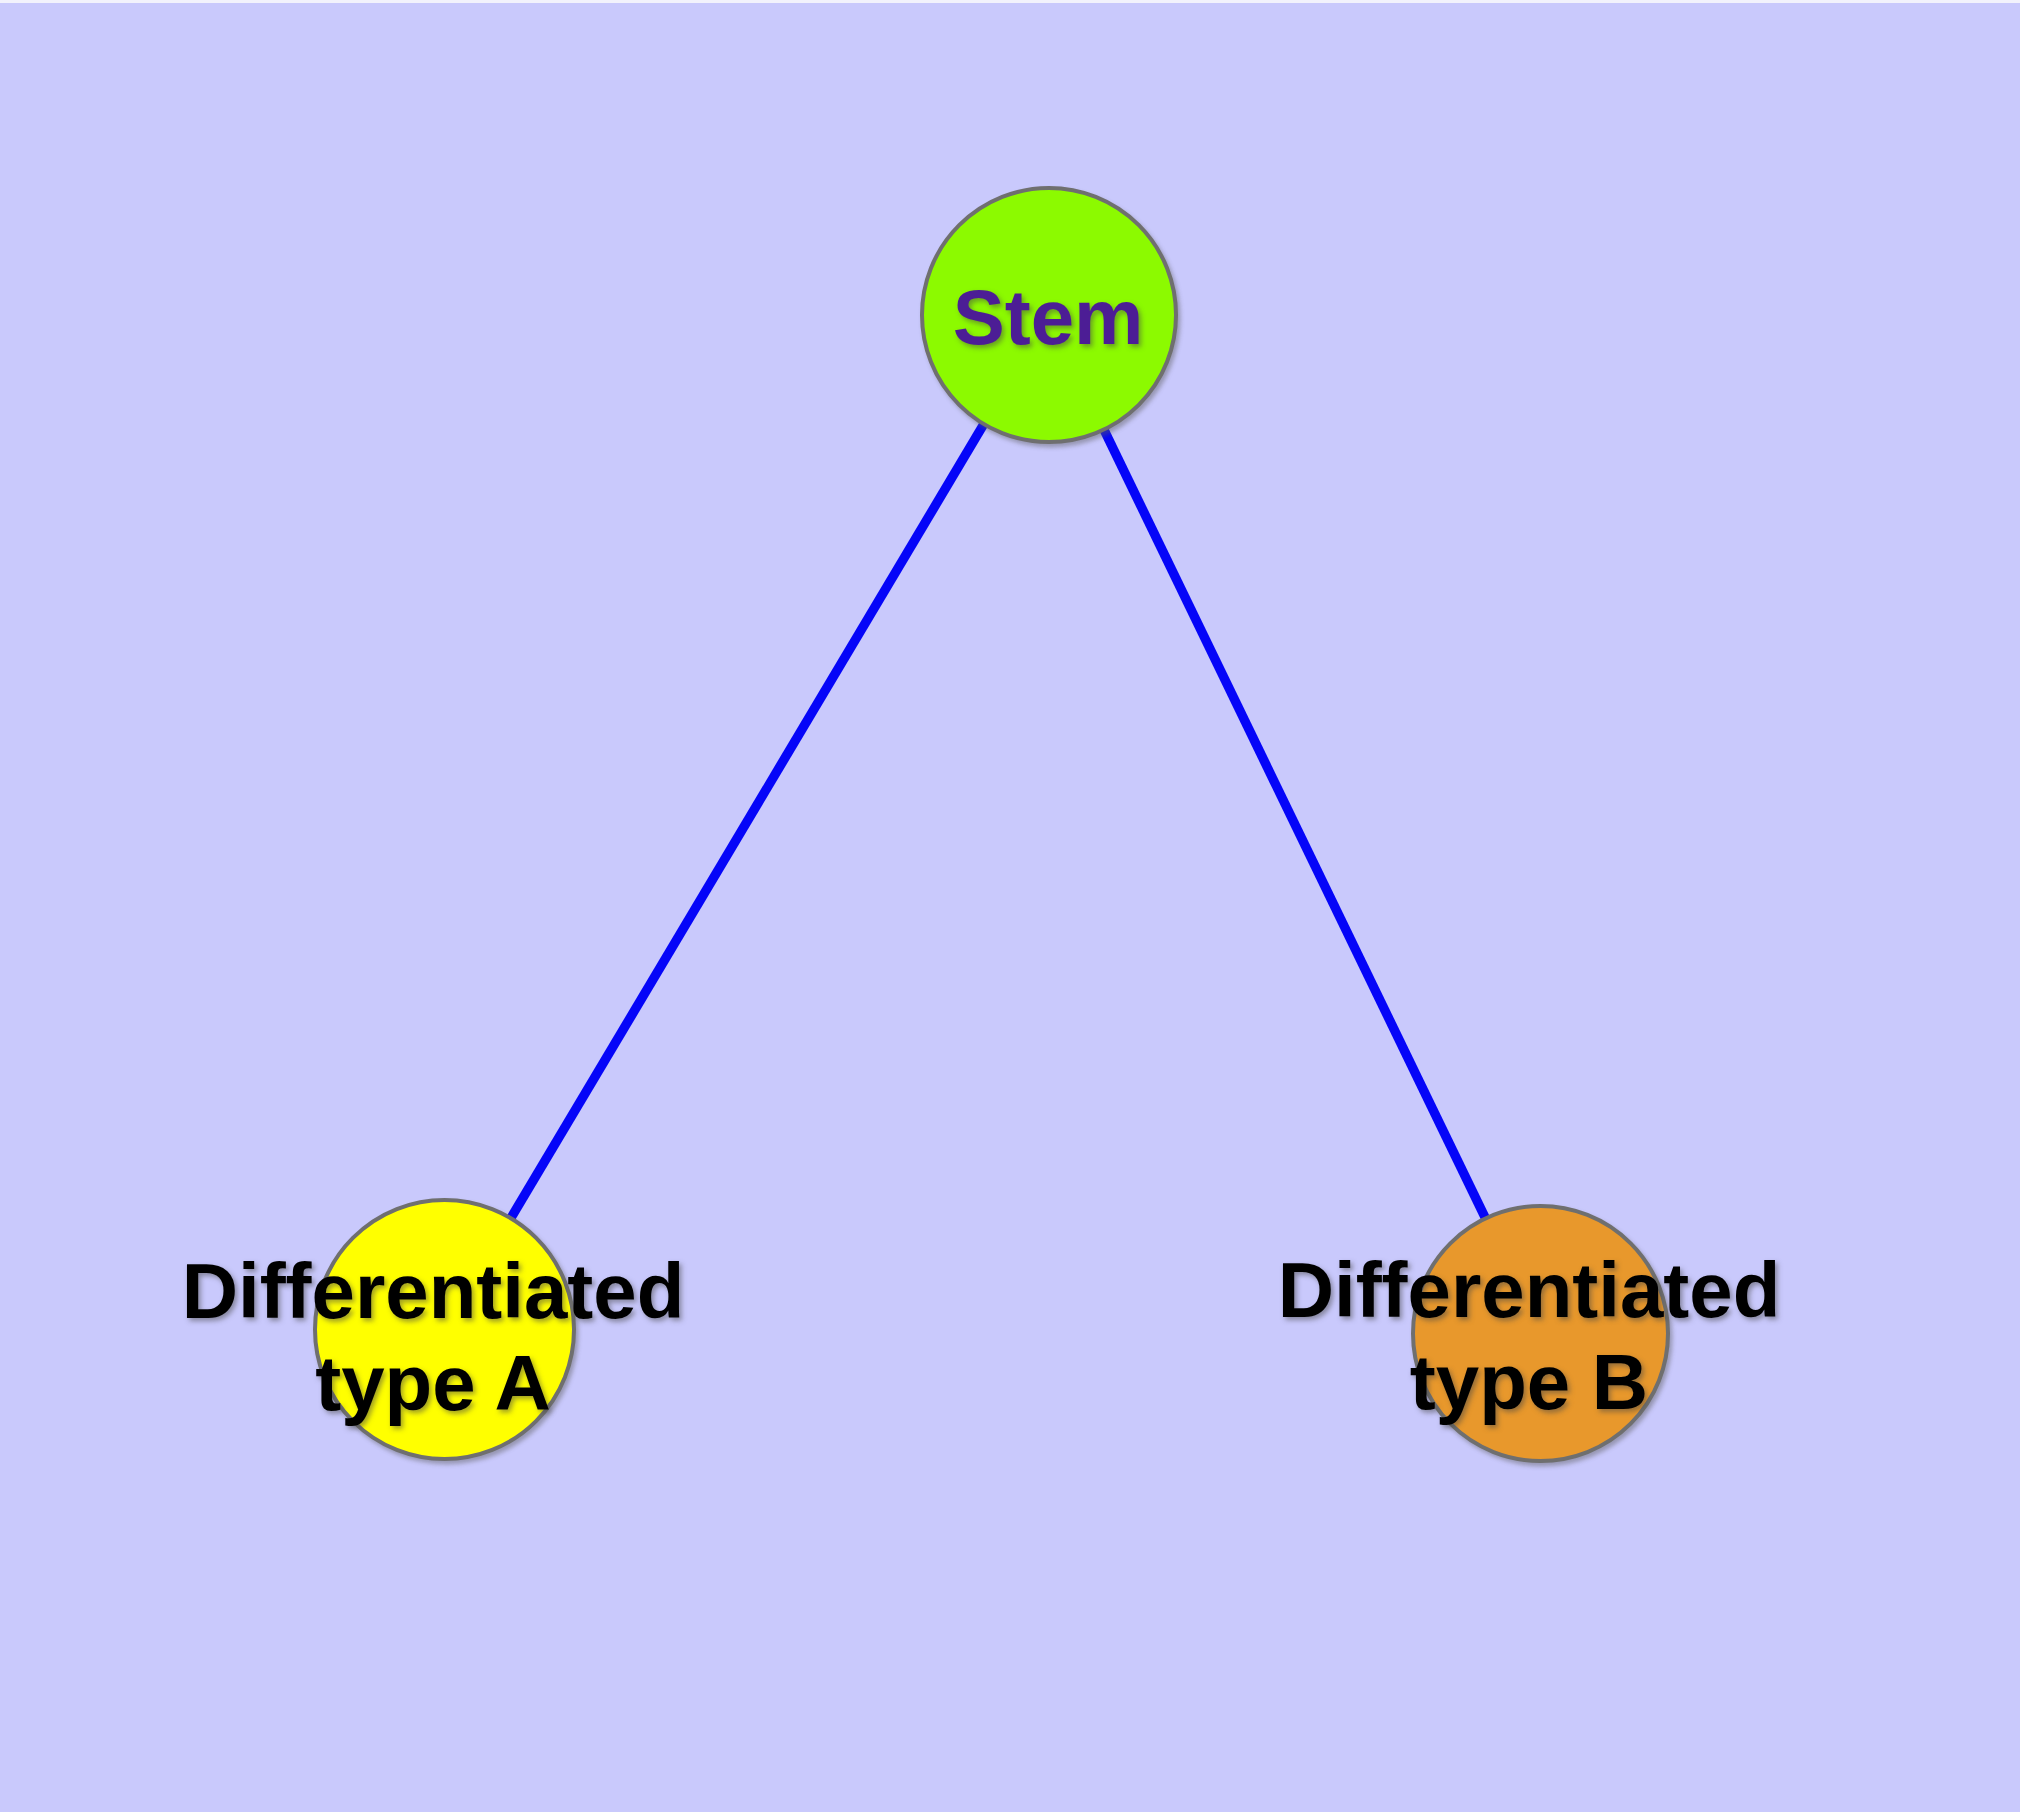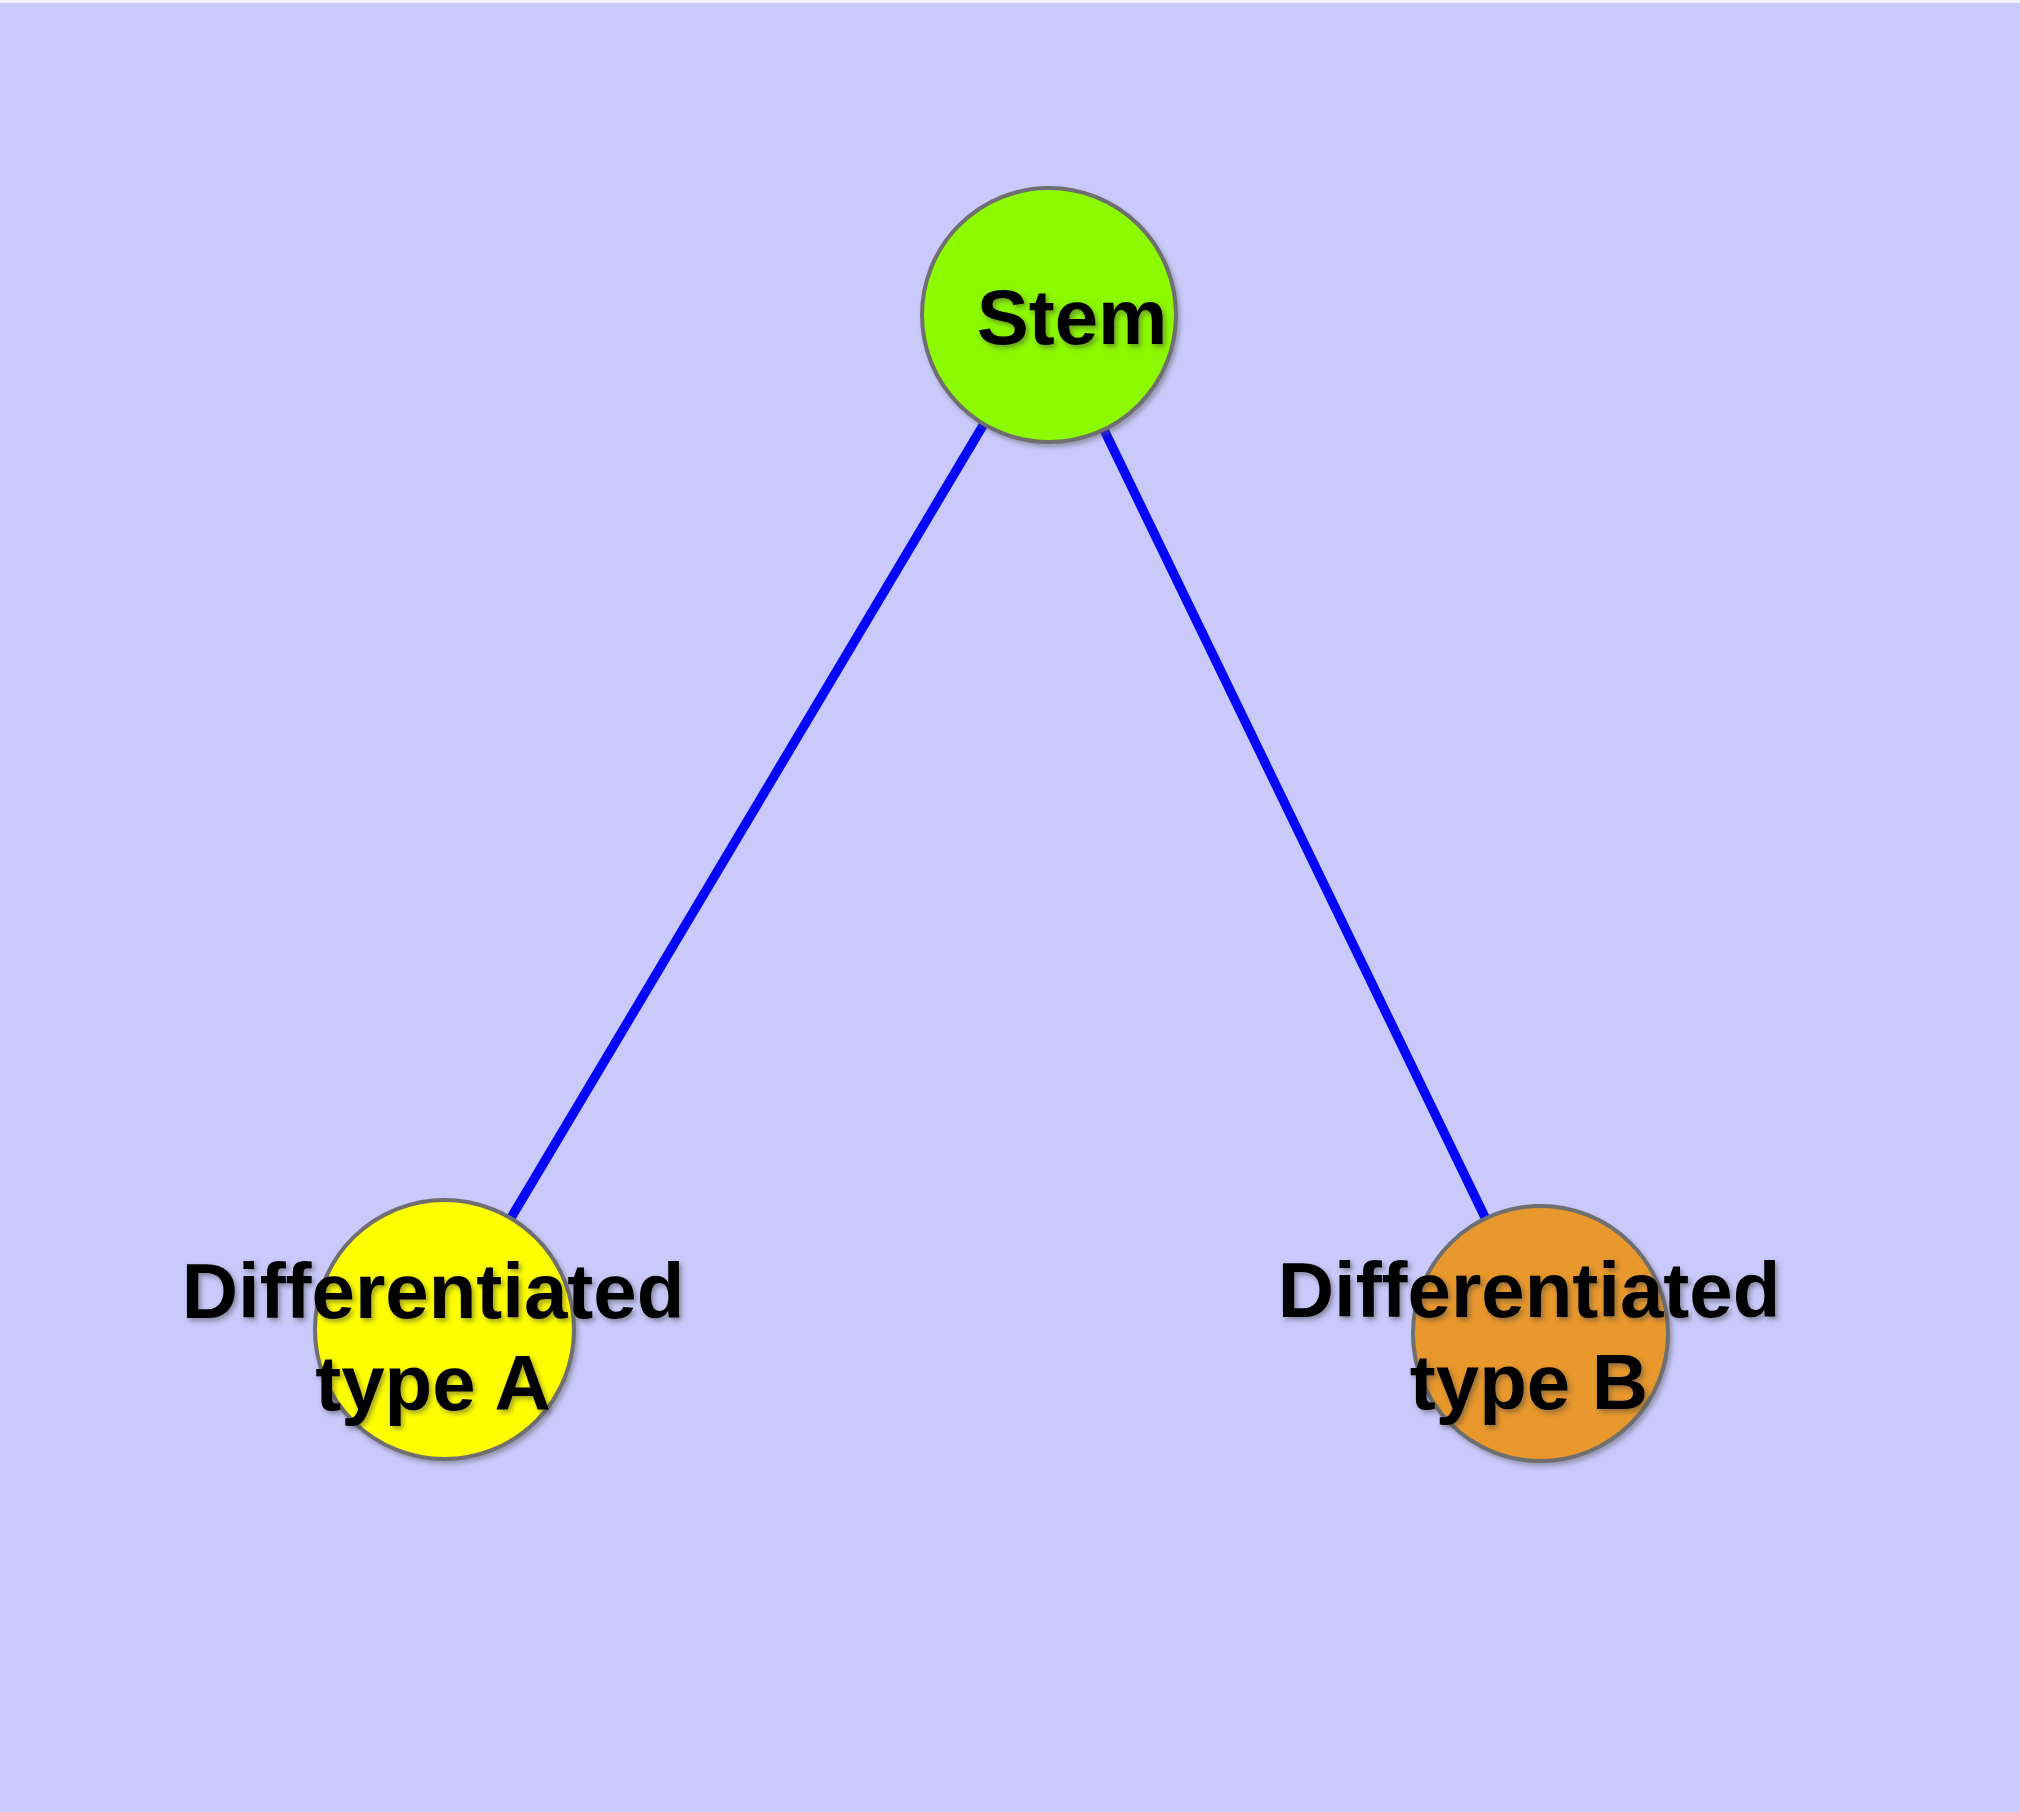--- a/index.html
+++ b/index.html
@@ -68,21 +68,21 @@
     <line x1="1237" y1="372" x2="524" y2="1569" stroke-width="11" stroke="#0505F8"></line>
     <line x1="1237" y1="372" x2="1818" y2="1573" stroke-width="11" stroke="#0505F8"></line>
   </svg>
 
   <div class="node-circle circle-stem" style="background-color: rgb(140, 250, 0); border-color: rgb(111, 111, 111);"></div>
 
   <div class="node-circle circle-typeA" style="background-color: rgb(255, 255, 0); border-color: rgb(111, 111, 111);"></div>
 
   <div class="node-circle circle-typeB" style="background-color: rgb(232, 152, 44); border-color: rgb(111, 111, 111);"></div>
 
-  <div class="node-label label-stem" style="color: #000000; margin-left: 24px;">Stem</div>
+  <div class="node-label label-stem" style="color: #4c1d95;">Stem</div>
 
   <div class="node-label label-typeA" style="color: rgb(0, 0, 0);">Differentiated
 type A</div>
 
   <div class="node-label label-typeB" style="color: rgb(0, 0, 0);">Differentiated
 type B</div>
 
 </div>
 
 

